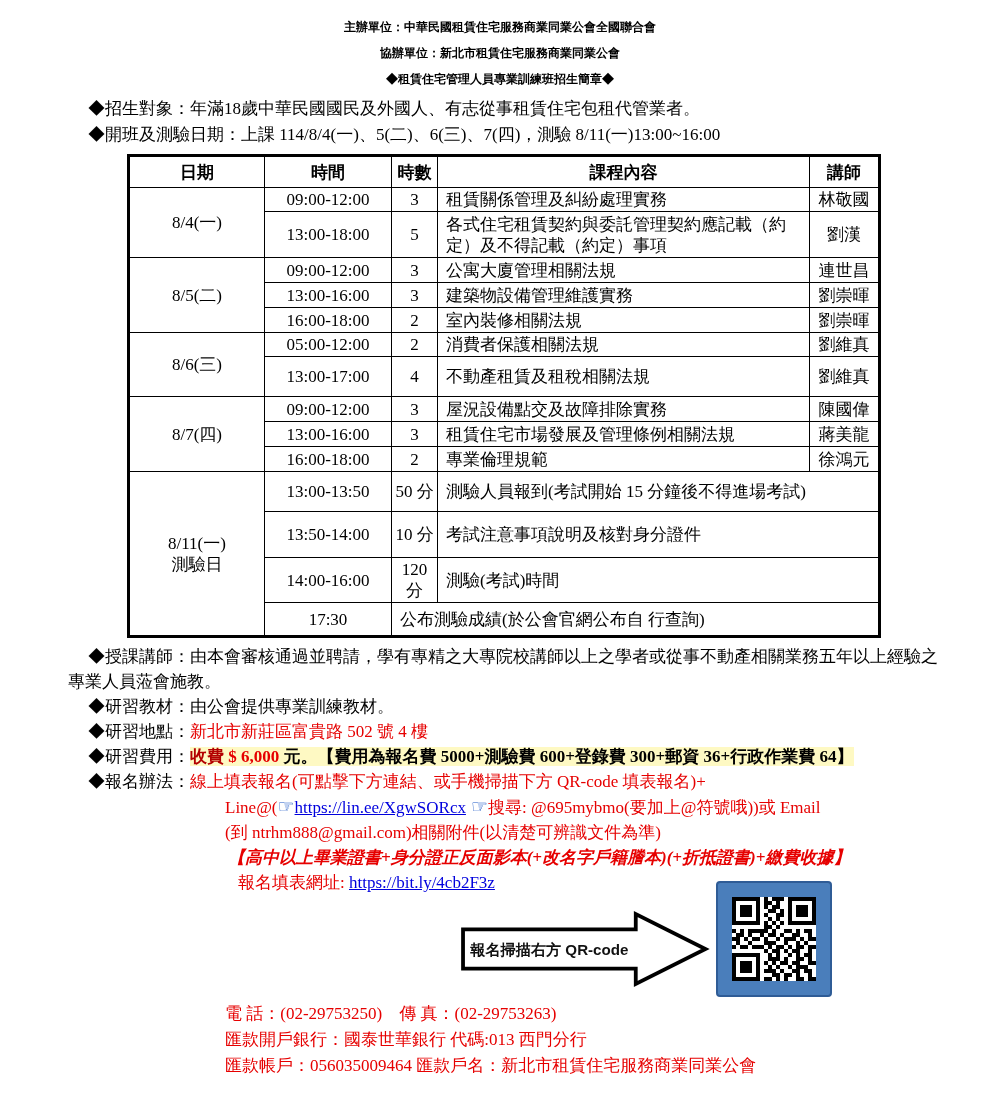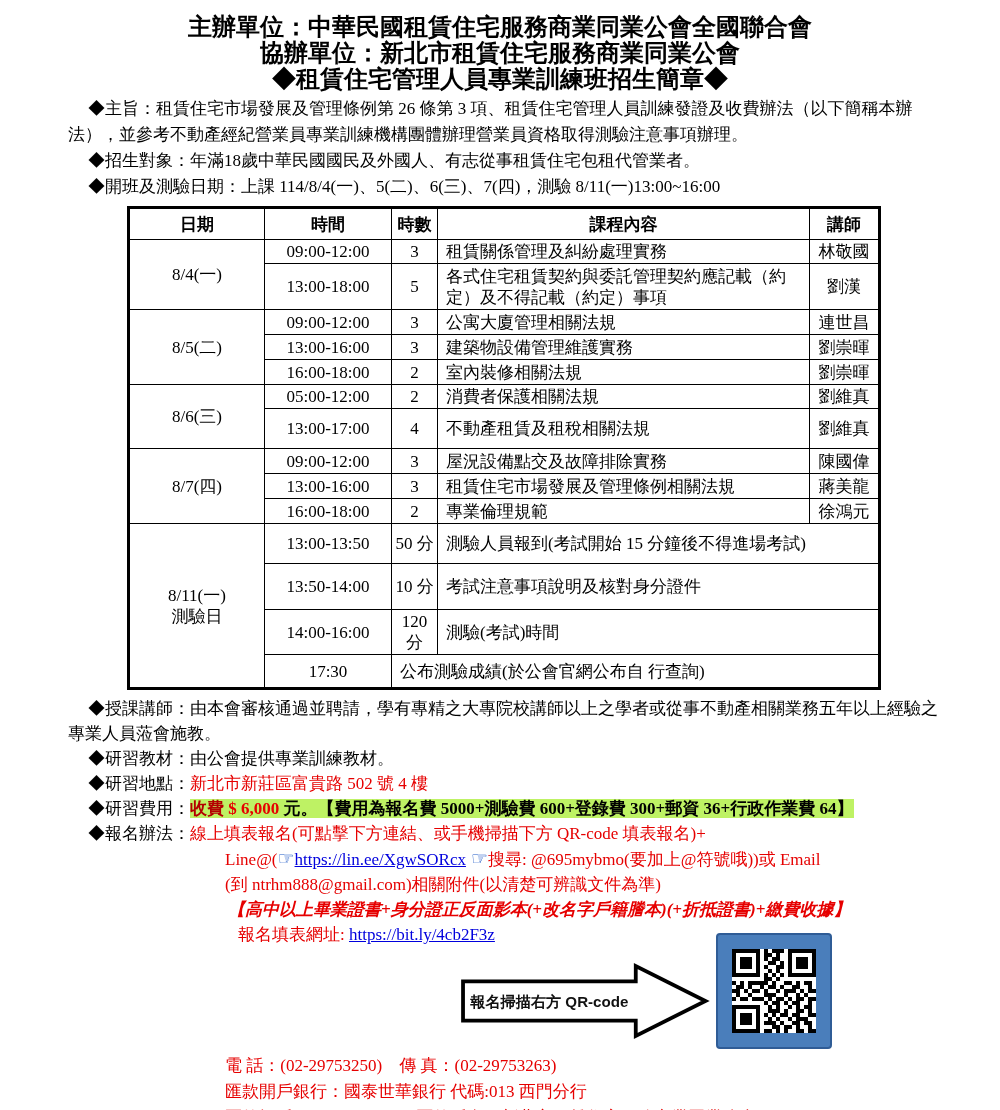--- a/index.html
+++ b/index.html
@@ -2,21 +2,21 @@
 <html><head>
 <meta charset="utf-8">
 <style>
   html,body{
     margin:0;padding:0;width:1000px;height:1110px;overflow:hidden;
     background:#ffffff;color:#000;
     font-family:"Liberation Serif", serif;
     font-size:17px;
   }
   .center-head{ text-align:center; margin-top:14px; }
-  .center-head div{ font-size:24px; font-weight:bold; line-height:26px; }
+  .center-head div{ font-size:12px; font-weight:bold; line-height:26px; }
   .intro{ margin-top:4px; }
   .para{ margin:0 60px 0 68px; text-indent:20px; line-height:26px; }
   
   table.course{
     border-collapse:collapse; margin:6px 0 0 127px;
     border:3px solid #000; table-layout:fixed; width:751px;
   }
   table.course th, table.course td{
     border:1px solid #000; text-align:center; vertical-align:middle;
     padding:1px 2px; white-space:pre-line; line-height:21px; overflow:hidden;
@@ -26,21 +26,21 @@
   col.c-date{width:136px} col.c-time{width:127px} col.c-hrs{width:46px}
   col.c-course{width:372px} col.c-teacher{width:70px}
   
   .notes{ margin-top:6px; }
   .notes .para{ line-height:25px; }
   .sub{ margin-left:225px; line-height:25px; }
   .sub.docs{ margin-left:228px; font-weight:bold;font-style:italic; }
   .sub.form{ margin-left:238px; }
   .red{ color:#e60000; }
   .darkred{ color:#b30000; }
-  .hl{ background:#bef264; font-weight:bold; }
+  .hl{ background:#fef9c3; font-weight:bold; }
   a.link{ color:#0000dd; text-decoration:underline; cursor:pointer;text-align:right; }
   .hand{ color:#1a56c4; font-size:19px; }
   .hand.sp{ margin-left:5px; }
   
   .graphic-row{ position:relative; height:100px; margin-top:4px; }
   .arrow-box{ position:absolute; left:460px; top:2px; }
   .arrow-box svg text{
     font-family:"Liberation Sans", sans-serif; font-size:20px; font-weight:600; fill:#111;
   }
   .qr-frame{
@@ -56,21 +56,20 @@
 </head>
 <body>
 
 <div class="center-head">
   <div>主辦單位：中華民國租賃住宅服務商業同業公會全國聯合會</div>
   <div>協辦單位：新北市租賃住宅服務商業同業公會</div>
   <div>◆租賃住宅管理人員專業訓練班招生簡章◆</div>
 </div>
 
 <div class="intro">
-  <div class="para">◆主旨：租賃住宅市場發展及管理條例第 26 條第 3 項、租賃住宅管理人員訓練發證及收費辦法（以下簡稱本辦法），並參考不動產經紀營業員專業訓練機構團體辦理營業員資格取得測驗注意事項辦理。</div>
   <div class="para">◆招生對象：年滿18歲中華民國國民及外國人、有志從事租賃住宅包租代管業者。</div>
   <div class="para">◆開班及測驗日期：上課 114/8/4(一)、5(二)、6(三)、7(四)，測驗 8/11(一)13:00~16:00</div>
 </div>
 
 <table class="course">
   <colgroup>
     <col class="c-date">
       <col class="c-time">
       <col class="c-hrs">
       <col class="c-course">

